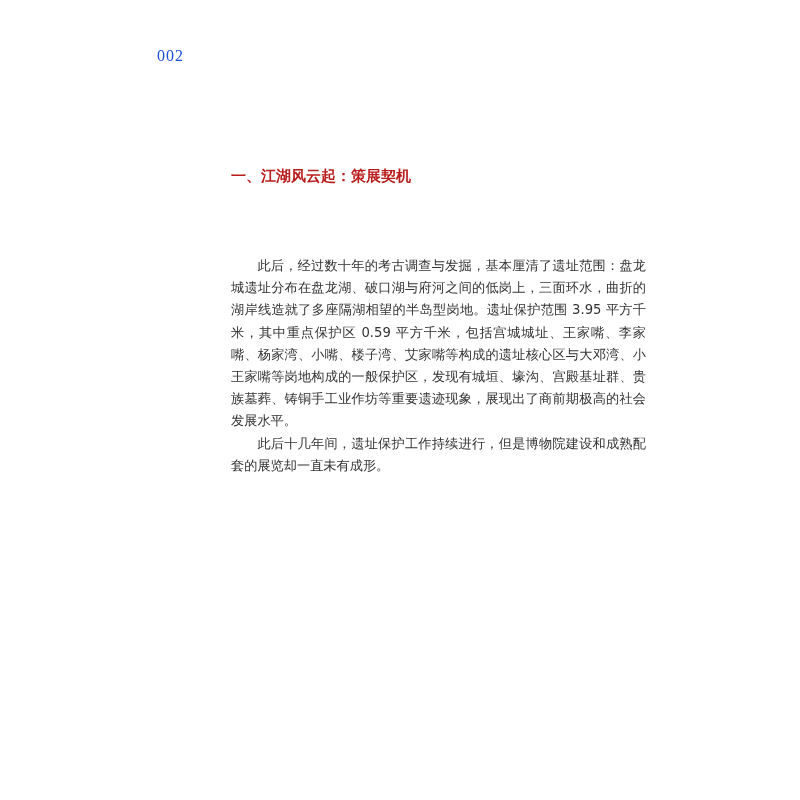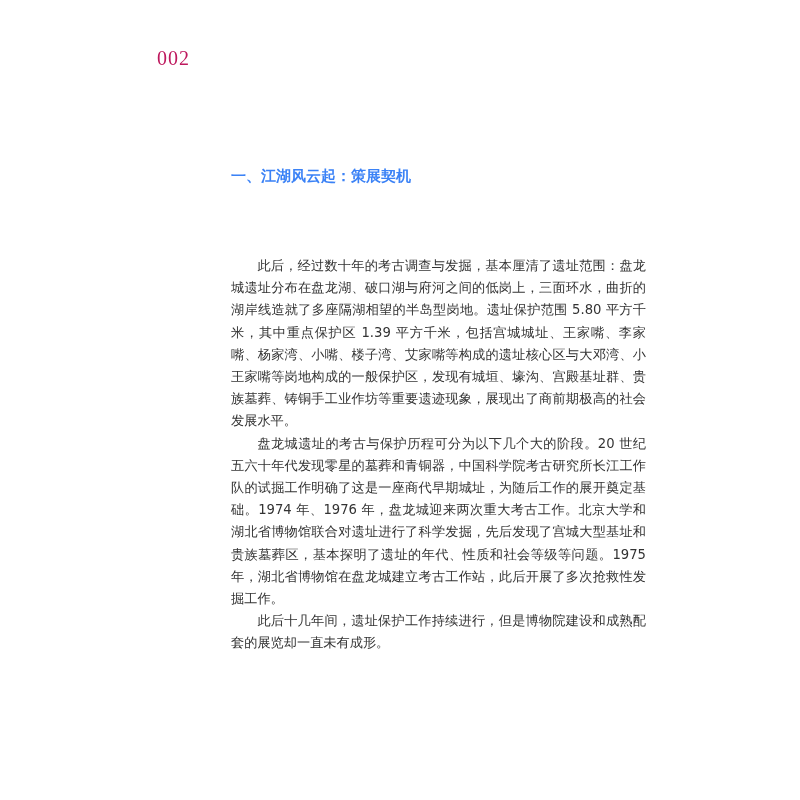--- a/index.html
+++ b/index.html
@@ -1,39 +1,38 @@
 <!DOCTYPE html>
 <html><head>
   <meta charset="utf-8">
   <style>
     html, body { margin: 0; padding: 0; background: #ffffff; }
     body { width: 800px; height: 800px; position: relative; overflow: hidden; }
     .page-number {
       position: absolute; left: 157px; top: 47px;
       font-family: "Liberation Serif", "DejaVu Serif", serif;
-      font-size: 20px; color: #be185d; letter-spacing: 1px;
+      font-size: 16px; color: #1d4ed8; letter-spacing: 1px;
     }
     .heading {
       position: absolute; left: 231px; top: 167px;
       font-family: "DejaVu Sans", sans-serif;
-      font-size: 15px; font-weight: bold; color: #3b82f6;
+      font-size: 15px; font-weight: bold; color: #b91c1c;
       margin: 0;
     }
     .body-text {
       position: absolute; left: 231px; top: 255px; width: 415px;
       font-family: "DejaVu Sans", sans-serif;
       font-size: 13.2px; line-height: 22.2px; color: #333;
       text-align: justify;
     }
     .body-text p { margin: 0; text-indent: 2em; }
   </style>
 </head>
 <body>
 
 <div class="page-number">002</div>
 
 <h2 class="heading">一、江湖风云起：策展契机</h2>
 
 <div class="body-text">
-  <p>此后，经过数十年的考古调查与发掘，基本厘清了遗址范围：盘龙城遗址分布在盘龙湖、破口湖与府河之间的低岗上，三面环水，曲折的湖岸线造就了多座隔湖相望的半岛型岗地。遗址保护范围 5.80 平方千米，其中重点保护区 1.39 平方千米，包括宫城城址、王家嘴、李家嘴、杨家湾、小嘴、楼子湾、艾家嘴等构成的遗址核心区与大邓湾、小王家嘴等岗地构成的一般保护区，发现有城垣、壕沟、宫殿基址群、贵族墓葬、铸铜手工业作坊等重要遗迹现象，展现出了商前期极高的社会发展水平。</p>
-  <p>盘龙城遗址的考古与保护历程可分为以下几个大的阶段。20 世纪五六十年代发现零星的墓葬和青铜器，中国科学院考古研究所长江工作队的试掘工作明确了这是一座商代早期城址，为随后工作的展开奠定基础。1974 年、1976 年，盘龙城迎来两次重大考古工作。北京大学和湖北省博物馆联合对遗址进行了科学发掘，先后发现了宫城大型基址和贵族墓葬区，基本探明了遗址的年代、性质和社会等级等问题。1975 年，湖北省博物馆在盘龙城建立考古工作站，此后开展了多次抢救性发掘工作。</p>
+  <p>此后，经过数十年的考古调查与发掘，基本厘清了遗址范围：盘龙城遗址分布在盘龙湖、破口湖与府河之间的低岗上，三面环水，曲折的湖岸线造就了多座隔湖相望的半岛型岗地。遗址保护范围 3.95 平方千米，其中重点保护区 0.59 平方千米，包括宫城城址、王家嘴、李家嘴、杨家湾、小嘴、楼子湾、艾家嘴等构成的遗址核心区与大邓湾、小王家嘴等岗地构成的一般保护区，发现有城垣、壕沟、宫殿基址群、贵族墓葬、铸铜手工业作坊等重要遗迹现象，展现出了商前期极高的社会发展水平。</p>
   <p>此后十几年间，遗址保护工作持续进行，但是博物院建设和成熟配套的展览却一直未有成形。</p>
 </div>
 
 </body></html>

